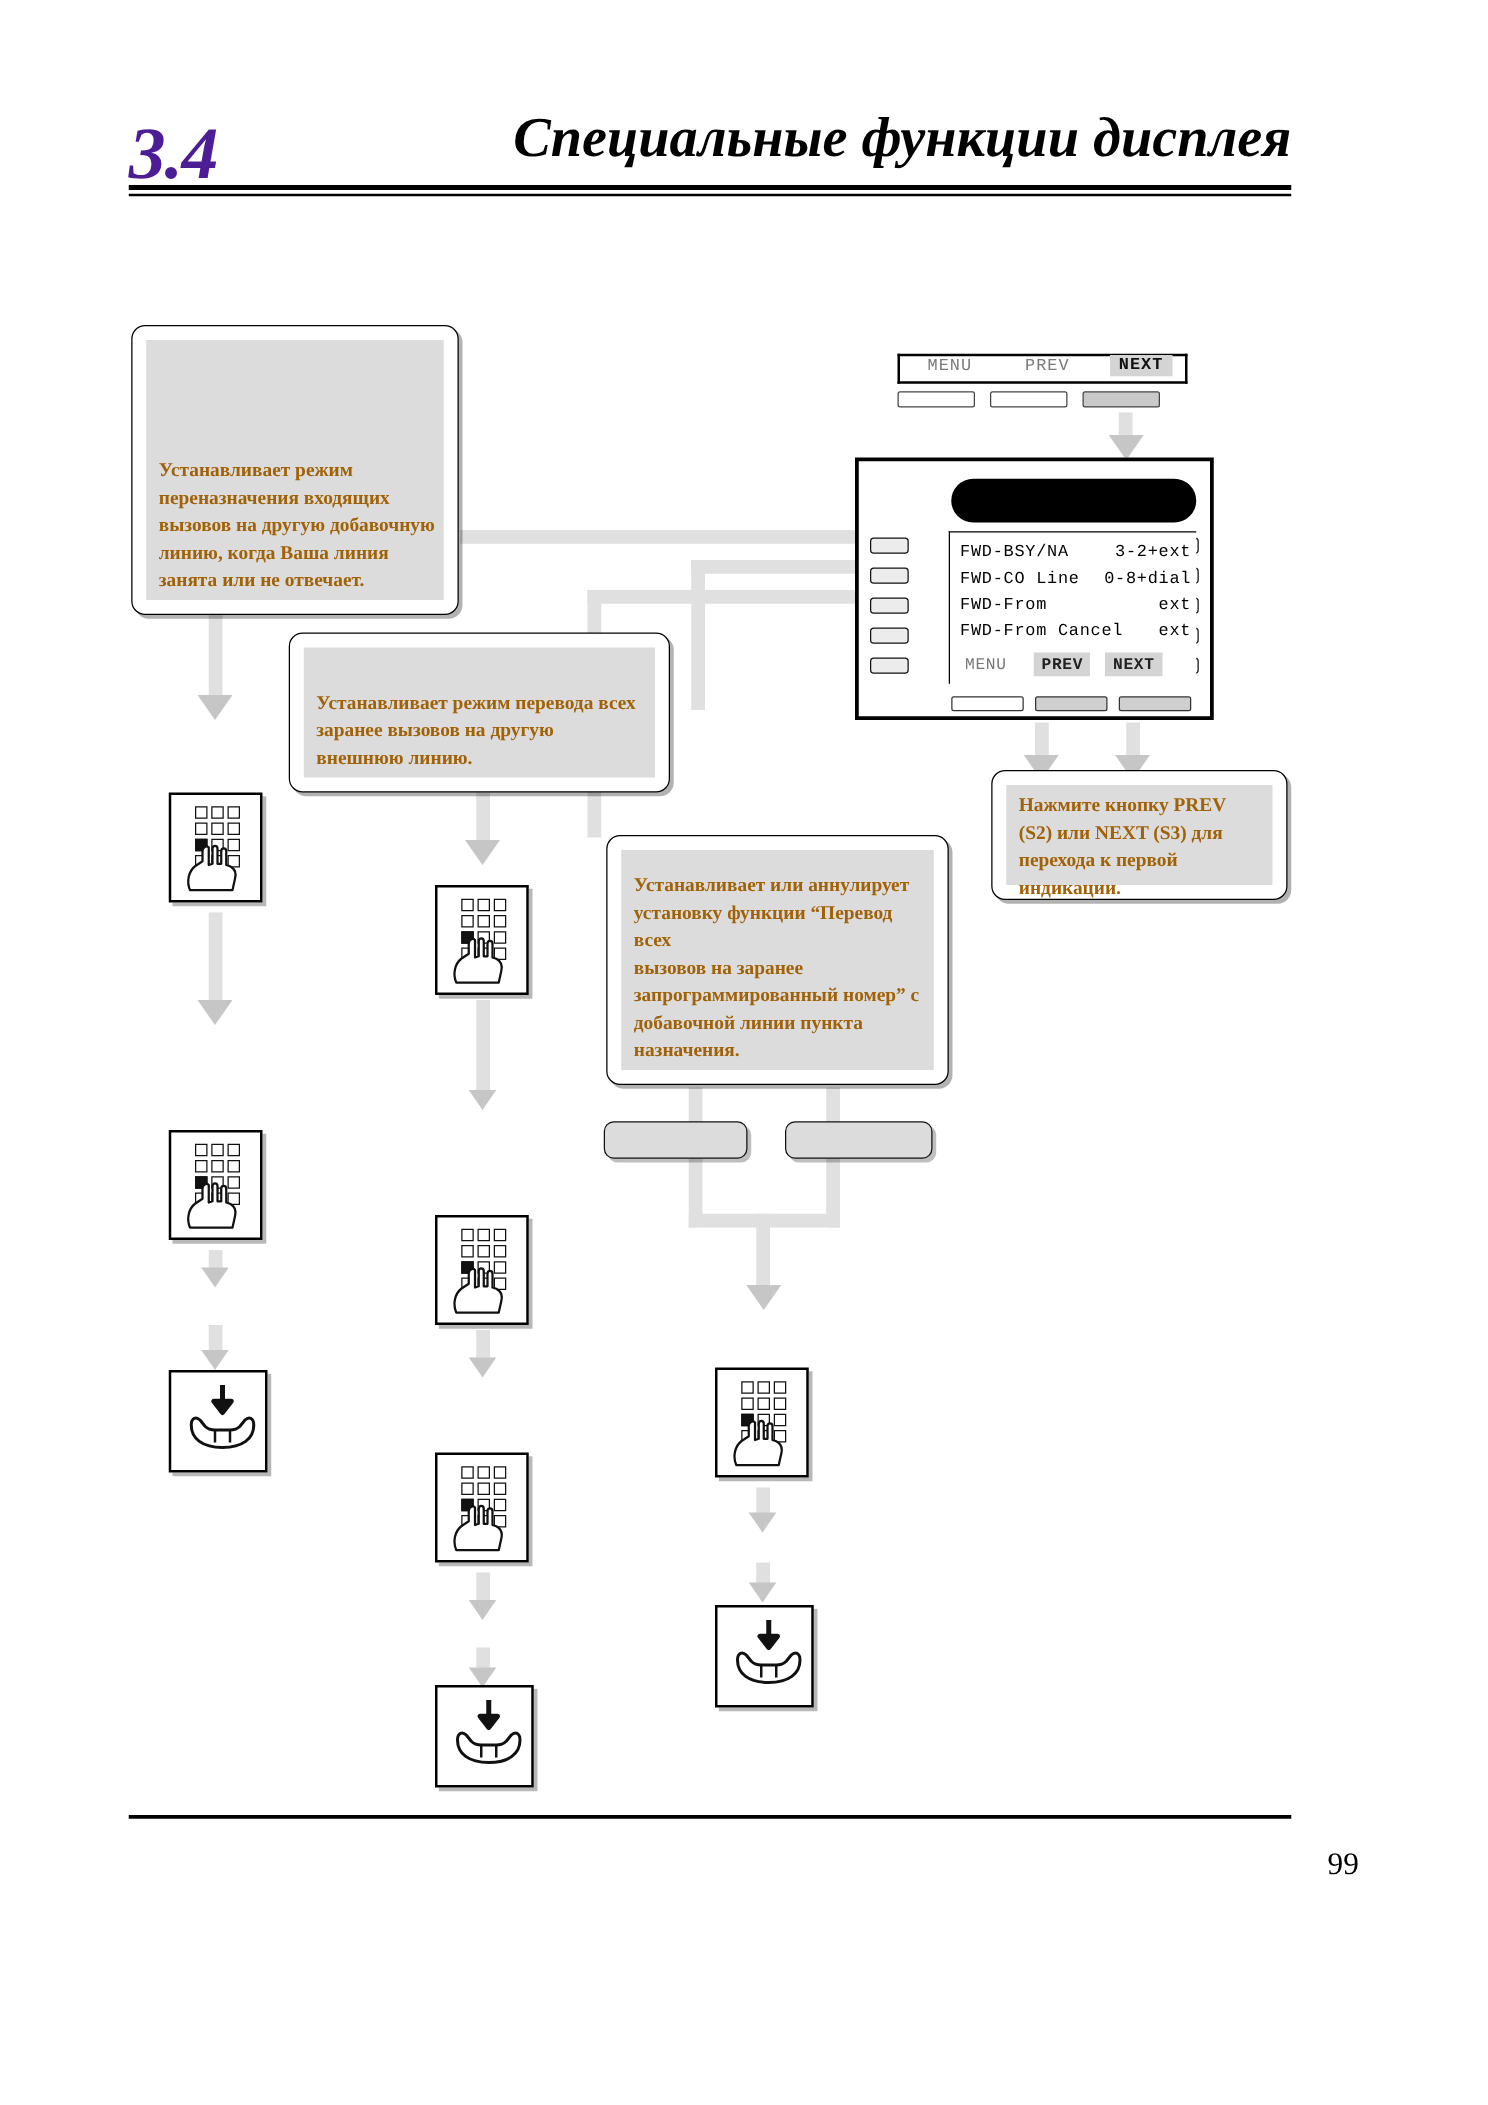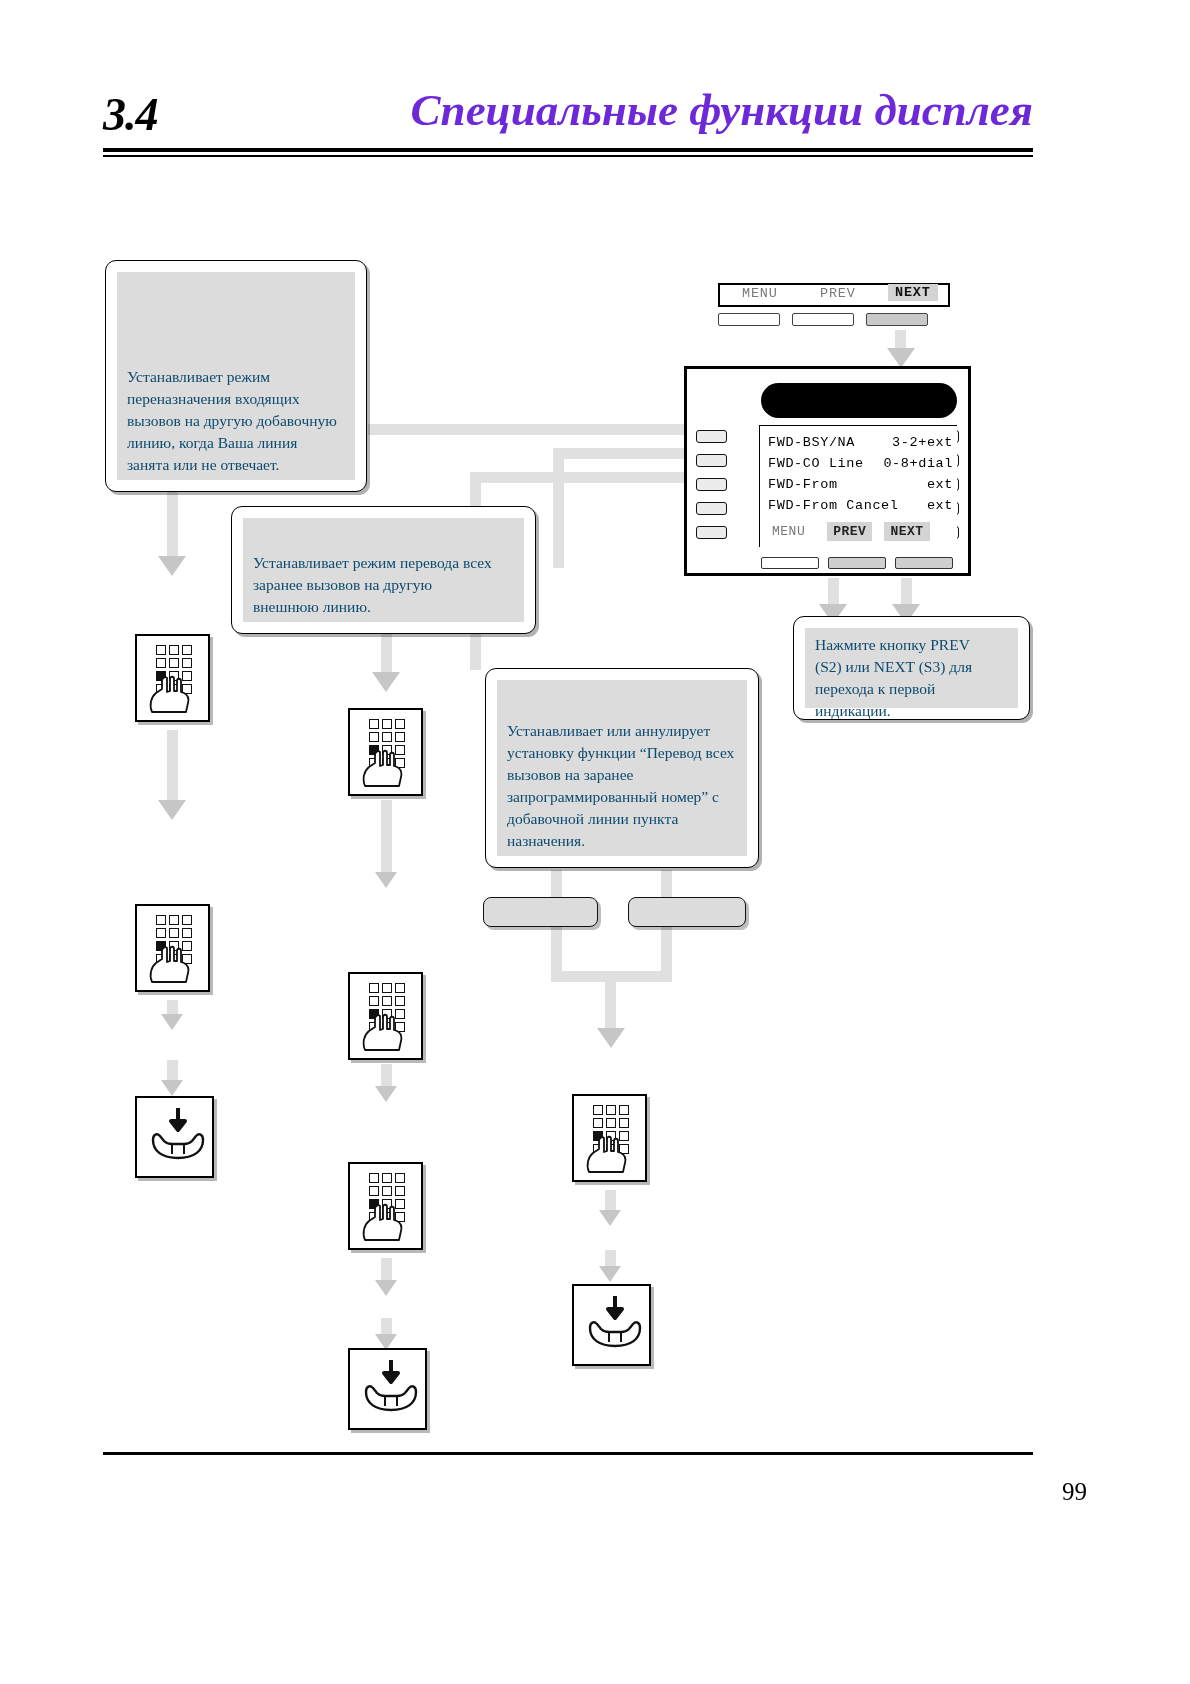--- a/index.html
+++ b/index.html
@@ -13,27 +13,27 @@
   }
 
   
   .page { position:absolute; inset:0; }
 
   
   .hdr { position:absolute; left:103px; top:88px; width:930px; height:62px; }
   .hdr-num {
     position:absolute; left:0; top:0;
     font-family:"Liberation Serif", serif;
-    font-style:italic; font-weight:bold; font-size:46px; color:#000000;
+    font-style:italic; font-weight:bold; font-size:59px; color:#4c1d95;
     letter-spacing:-1px;
   }
   .hdr-title {
     position:absolute; right:0; top:-4px;
     font-family:"Liberation Serif", serif;
-    font-style:italic; font-weight:bold; font-size:45px; color:#6d28d9;
+    font-style:italic; font-weight:bold; font-size:45px; color:#000000;
     white-space:nowrap;
   }
   .hdr-rule1 { position:absolute; left:103px; top:148px; width:930px; height:4px; background:#000; }
   .hdr-rule2 { position:absolute; left:103px; top:155px; width:930px; height:2px; background:#000; }
 
   .subtitle {
     position:absolute; left:131px; top:185px;
     font-family:"Liberation Serif", serif;
     font-style:italic; font-weight:bold; font-size:21px; color:#000;
     white-space:nowrap;
@@ -68,21 +68,21 @@
     border-radius:11px;
     box-shadow:3px 3px 0 rgba(0,0,0,0.30);
   }
   .bubble-inner {
     position:absolute; left:11px; top:11px; right:11px; bottom:11px;
     background:#dcdcdc;
     display:flex; align-items:flex-end;
   }
   .bubble-text {
     font-family:"Liberation Serif", serif;
-    font-weight:normal; font-size:15.5px; color:#0c4a6e;
+    font-weight:bold; font-size:15.5px; color:#a16207;
     line-height:1.42;
     padding:0 6px 4px 10px;
     white-space:pre-line;
   }
   .bubble.tight .bubble-inner { align-items:flex-start; }
   .bubble.tight .bubble-text { padding-top:6px; }
 
   
   .device {
     position:absolute; left:684px; top:366px; width:287px; height:210px;

